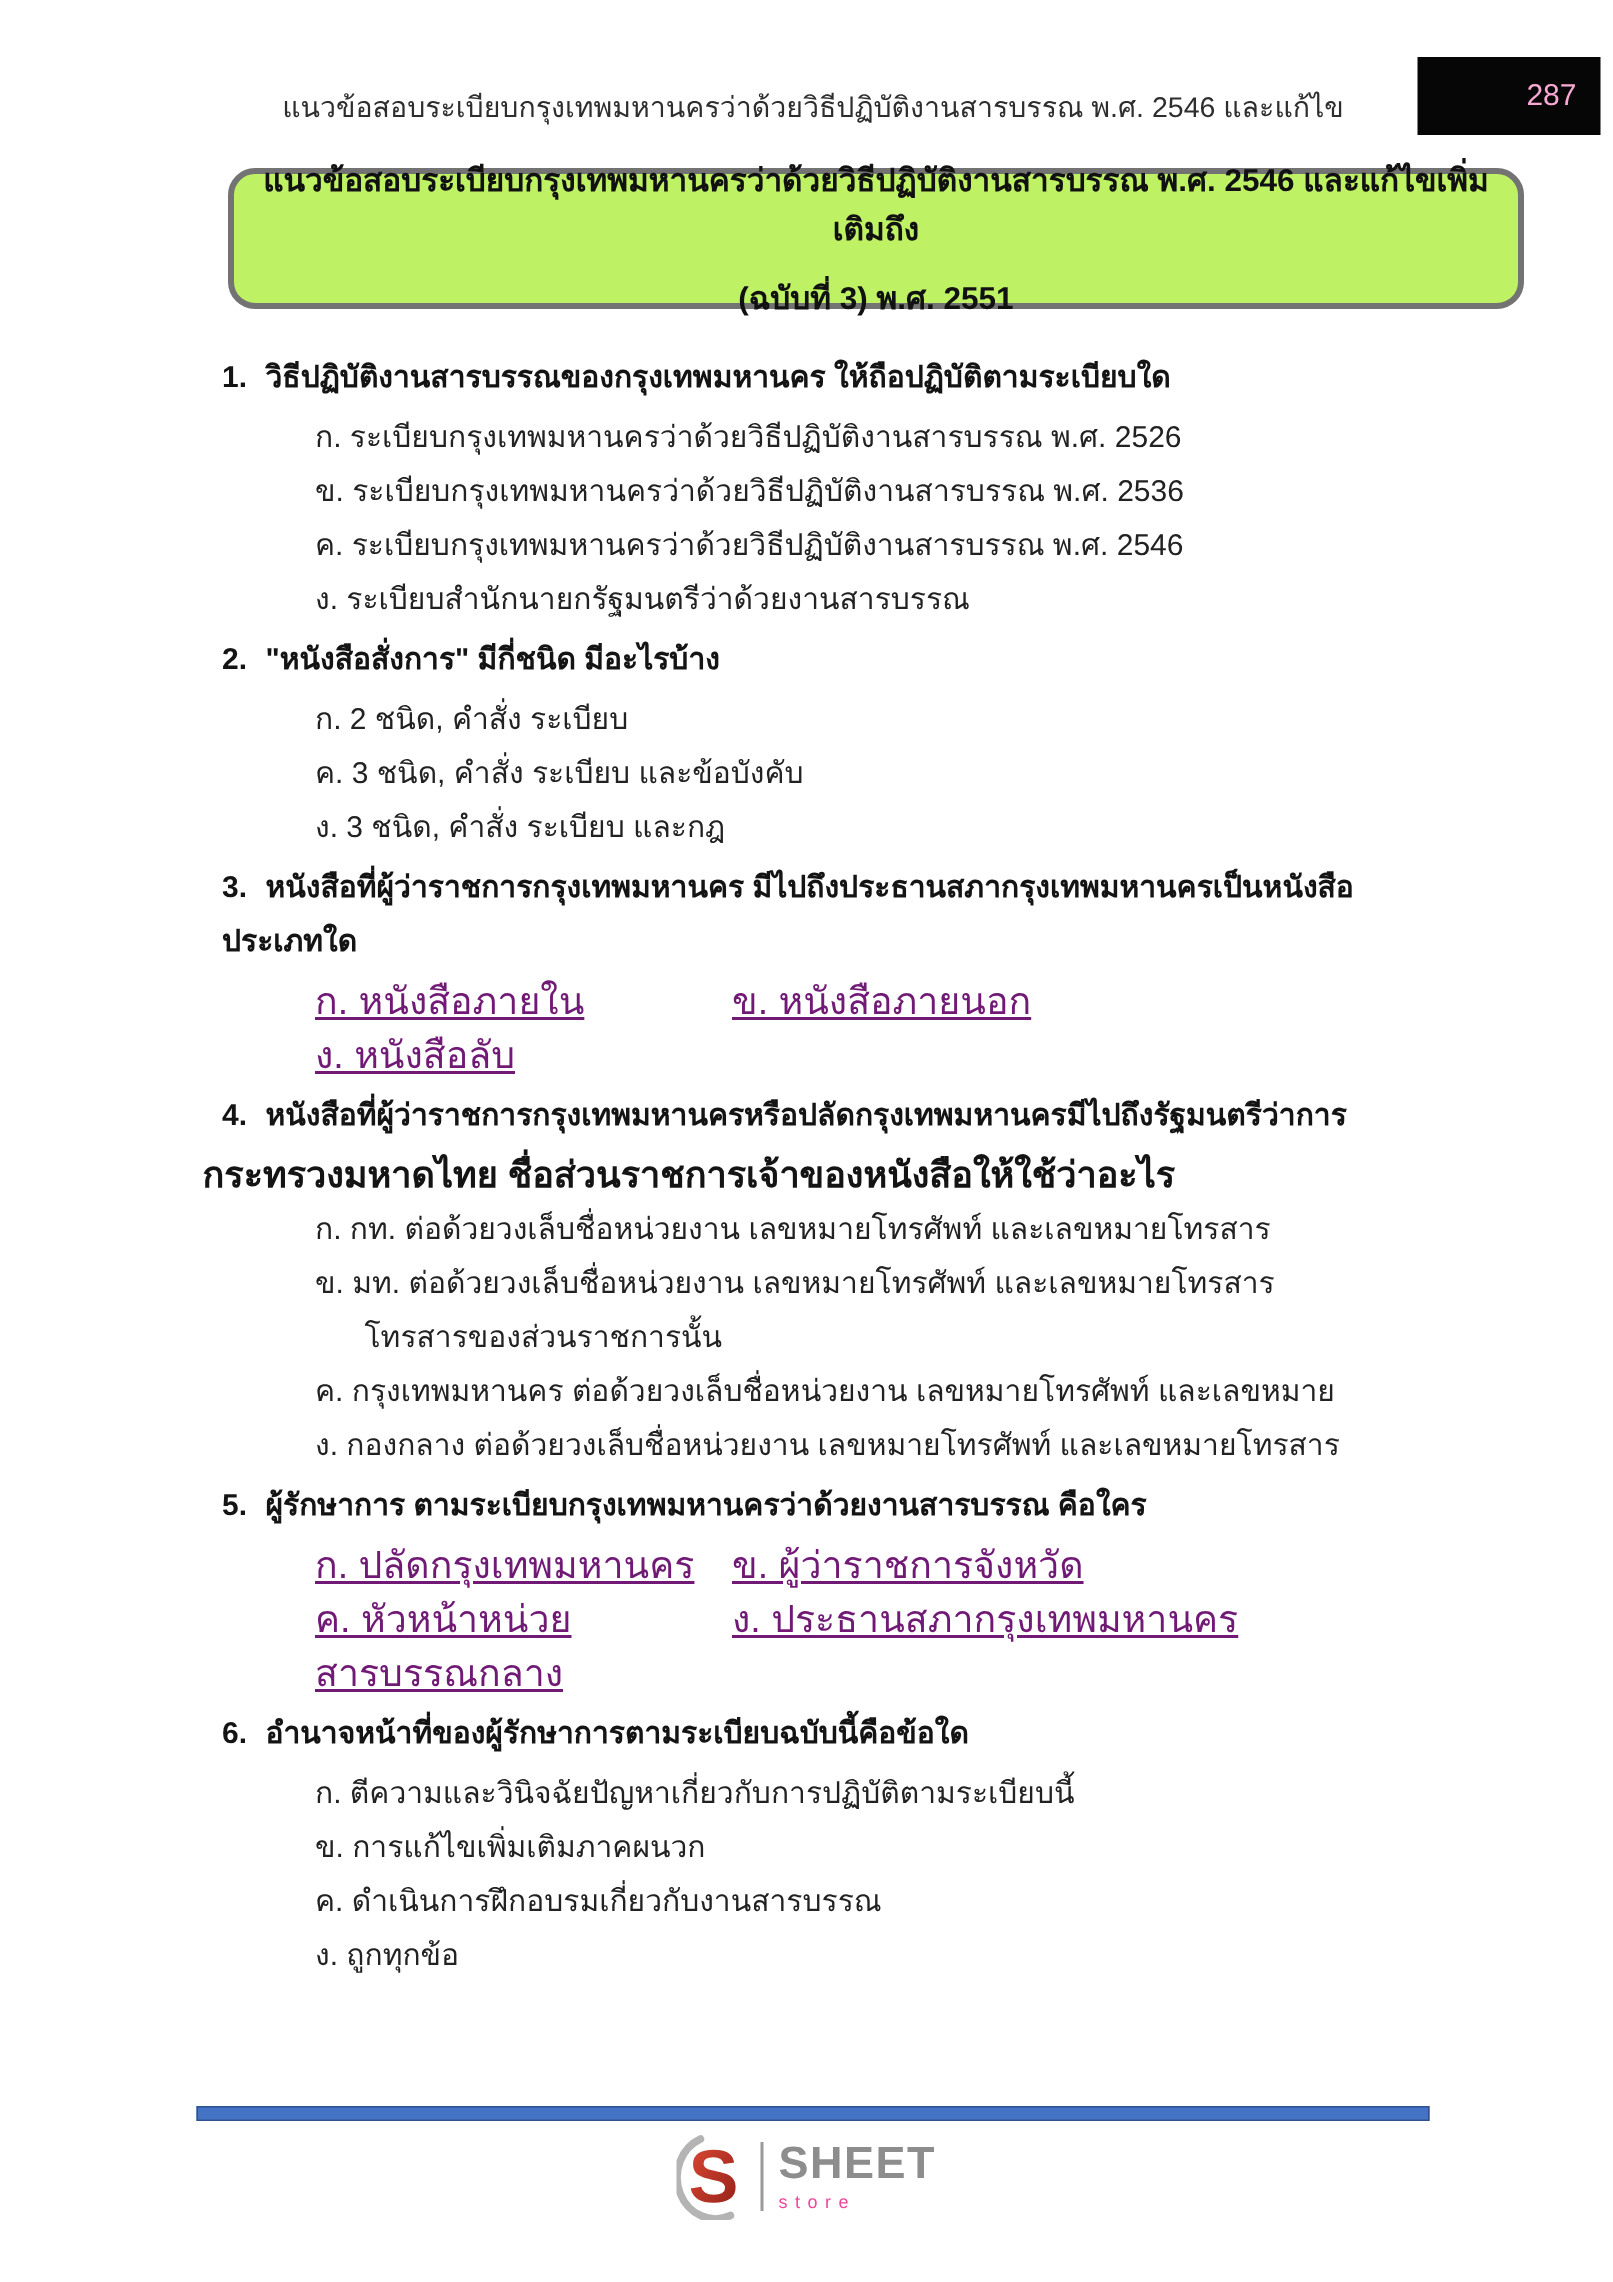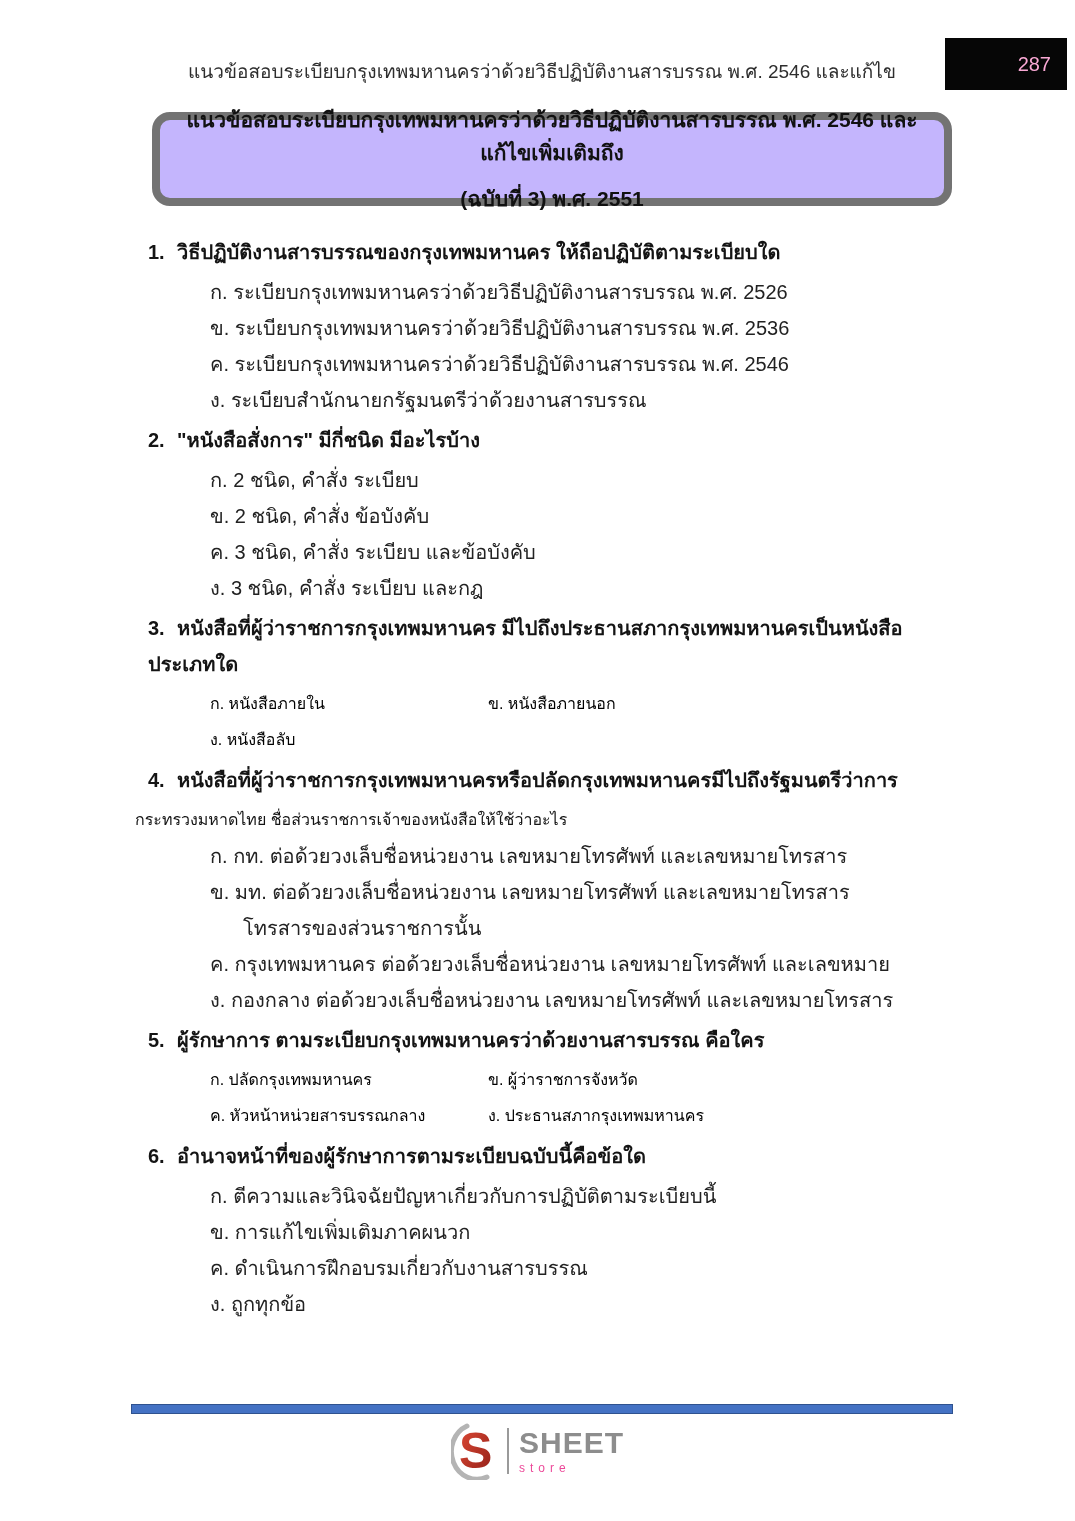--- a/index.html
+++ b/index.html
@@ -7,32 +7,32 @@
     position:relative;width:1075px;height:1521px;background:#ffffff;overflow:hidden;
     font-family:"Liberation Sans","DejaVu Sans",sans-serif;color:#1c1c1c;
   }
   
   .header-row{position:absolute;left:131px;top:56px;width:822px;text-align:center;
     font-size:19px;color:#2e2e2e;}
   .page-num-box{position:absolute;left:945px;top:38px;width:122px;height:52px;
     background:#060606;color:#f9a8d4;font-size:20px;
     display:flex;align-items:center;justify-content:flex-end;padding-right:16px;box-sizing:border-box;}
   
-  .title-box{position:absolute;left:152px;top:112px;width:800px;height:94px;box-sizing:border-box;
-    border:8px solid #737373;border-radius:18px;background:#c4b5fd;
+  .title-box{position:absolute;left:152px;top:112px;width:864px;height:94px;box-sizing:border-box;
+    border:4px solid #737373;border-radius:18px;background:#bef264;
     display:flex;flex-direction:column;align-items:center;justify-content:center;row-gap:13px;
     font-weight:bold;font-size:21px;color:#111;padding:0 18px;text-align:center;}
   
   .content{position:absolute;left:148px;top:230px;width:810px;}
   .q{font-weight:bold;font-size:20px;line-height:36px;margin-top:4px;margin-bottom:4px;color:#141414;}
   .q .num{display:inline-block;min-width:29px;}
-  .qline2{font-weight:normal;font-size:16px;line-height:36px;margin-left:-13px;color:#141414;}
+  .qline2{font-weight:bold;font-size:24px;line-height:36px;margin-left:-13px;color:#141414;}
   .opt{font-size:20px;line-height:36px;padding-left:62px;color:#222;}
   .opt.cont{padding-left:95px;}
-  .opt-row{display:flex;font-size:16px;line-height:36px;padding-left:62px;color:#000000;}
+  .opt-row{display:flex;font-size:25px;line-height:36px;padding-left:62px;color:#701a75;text-decoration:underline;}
   .opt-row .c1{width:278px;}
   
   .footer-bar{position:absolute;left:131px;top:1404px;width:820px;height:8px;
     background:#4472c4;border:1px solid #2f528f;box-sizing:content-box;}
   .logo-wrap{position:absolute;left:0;top:1422px;width:1075px;display:flex;justify-content:center;}
   .logo{display:flex;align-items:center;}
   .logo-divider{width:2px;height:46px;background:#9a9a9a;margin:0 10px 0 6px;}
   .logo-text{display:flex;flex-direction:column;}
   .logo-name{font-size:30px;font-weight:bold;color:#8d8d8d;letter-spacing:1px;line-height:30px;text-align:center;}
   .logo-sub{font-size:12px;color:#ec4899;letter-spacing:5px;margin-top:3px;}
@@ -59,21 +59,20 @@
     </div>
     <div class="opt">ก. ระเบียบกรุงเทพมหานครว่าด้วยวิธีปฏิบัติงานสารบรรณ พ.ศ. 2526</div>
     <div class="opt">ข. ระเบียบกรุงเทพมหานครว่าด้วยวิธีปฏิบัติงานสารบรรณ พ.ศ. 2536</div>
     <div class="opt">ค. ระเบียบกรุงเทพมหานครว่าด้วยวิธีปฏิบัติงานสารบรรณ พ.ศ. 2546</div>
     <div class="opt">ง. ระเบียบสำนักนายกรัฐมนตรีว่าด้วยงานสารบรรณ</div>
 
     <div class="q">
       <span class="num">2.</span><span>"หนังสือสั่งการ" มีกี่ชนิด มีอะไรบ้าง</span>
     </div>
     <div class="opt">ก. 2 ชนิด, คำสั่ง ระเบียบ</div>
-    <div class="opt">ข. 2 ชนิด, คำสั่ง ข้อบังคับ</div>
     <div class="opt">ค. 3 ชนิด, คำสั่ง ระเบียบ และข้อบังคับ</div>
     <div class="opt">ง. 3 ชนิด, คำสั่ง ระเบียบ และกฎ</div>
 
     <div class="q">
       <span class="num">3.</span><span>หนังสือที่ผู้ว่าราชการกรุงเทพมหานคร มีไปถึงประธานสภากรุงเทพมหานครเป็นหนังสือประเภทใด</span>
     </div>
     <div class="opt-row">
       <div class="c1">ก. หนังสือภายใน</div>
       <div>ข. หนังสือภายนอก</div>
     </div>

